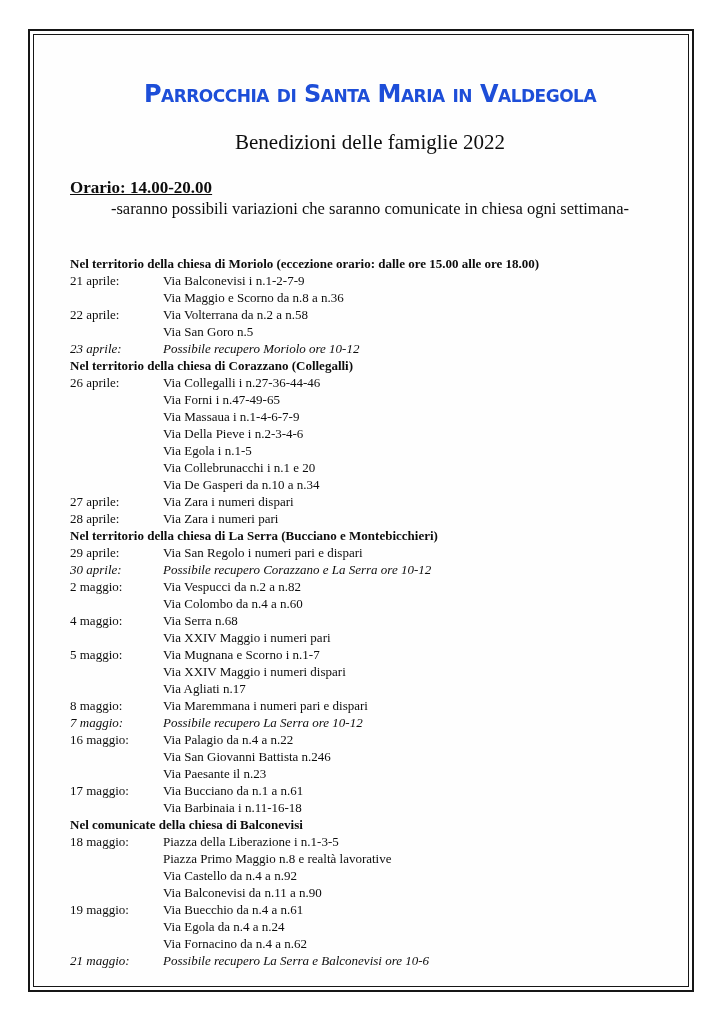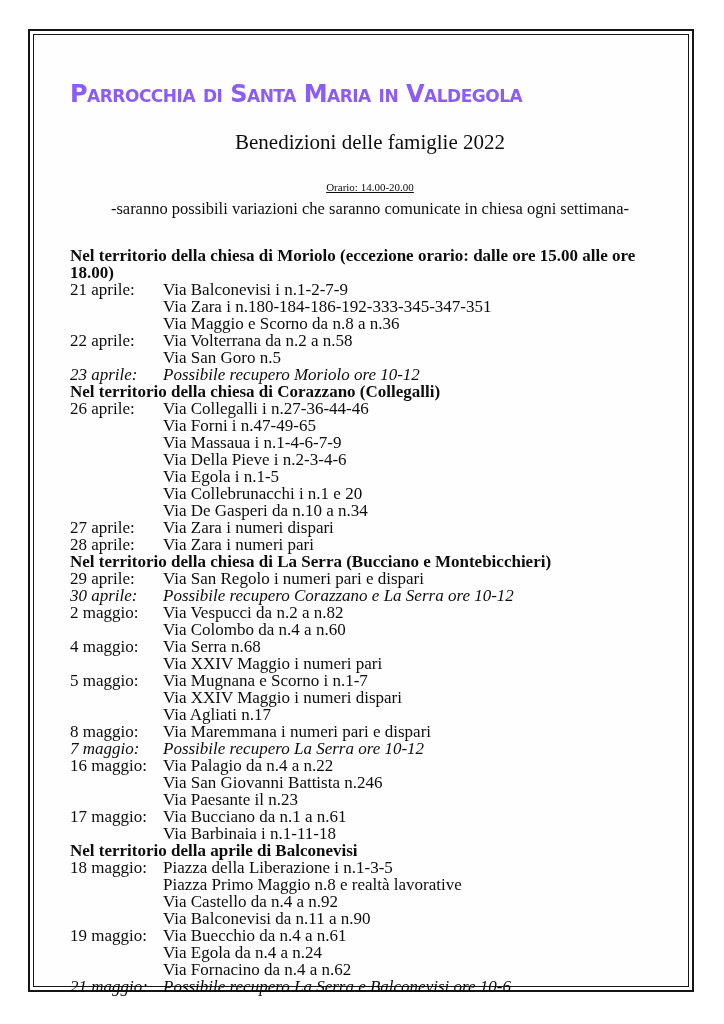--- a/index.html
+++ b/index.html
@@ -28,53 +28,53 @@
   }
   .frame-inner {
     box-sizing: border-box;
     width: 100%;
     height: 100%;
     border: 1.5px solid #161616;
     padding: 46px 18px 0 36px;
   }
   .title {
     margin: 0;
-    text-align: left;
+    text-align: center;
     font-family: "DejaVu Sans", sans-serif;
     font-weight: 800;
     font-variant: small-caps;
     font-size: 24px;
     letter-spacing: -0.5px;
     line-height: 26px;
-    color: #8b5cf6;
+    color: #1d4ed8;
   }
   .subtitle {
     margin: 23px 0 0 0;
     text-align: center;
     font-family: "Liberation Serif", serif;
     font-weight: normal;
     font-size: 21px;
     line-height: 24px;
   }
   .orario {
     margin: 24px 0 0 0;
-    text-align: center;
-    font-size: 11px;
+    font-size: 17px;
     line-height: 19px;
     text-decoration: underline;
+    font-weight: bold;
   }
   .variation-note {
     margin: 2px 0 0 0;
     text-align: center;
     font-size: 16.5px;
     line-height: 20px;
   }
   .schedule {
-    margin-top: 28px;
-    font-size: 17px;
+    margin-top: 36px;
+    font-size: 13px;
     line-height: 17px;
   }
   .section-header {
     font-weight: bold;
   }
   .row {
     display: flex;
   }
   .row .date {
     flex: 0 0 93px;
@@ -96,21 +96,20 @@
     <p class="orario">Orario: 14.00-20.00</p>
     <p class="variation-note">-saranno possibili variazioni che saranno comunicate in chiesa ogni settimana-</p>
     <div class="schedule" id="schedule">
         <div class="section-header">Nel territorio della chiesa di Moriolo (eccezione orario: dalle ore 15.00 alle ore 18.00)</div>
         <div class="row">
           <span class="date">21 aprile:</span>
           <span class="street">Via Balconevisi i n.1-2-7-9</span>
         </div>
         <div class="row">
           <span class="date"></span>
-          <span class="street">Via Zara i n.180-184-186-192-333-345-347-351</span>
         </div>
         <div class="row">
           <span class="date"></span>
           <span class="street">Via Maggio e Scorno da n.8 a n.36</span>
         </div>
         <div class="row">
           <span class="date">22 aprile:</span>
           <span class="street">Via Volterrana da n.2 a n.58</span>
         </div>
         <div class="row">
@@ -214,23 +213,23 @@
         <div class="row">
           <span class="date"></span>
           <span class="street">Via Paesante il n.23</span>
         </div>
         <div class="row">
           <span class="date">17 maggio:</span>
           <span class="street">Via Bucciano da n.1 a n.61</span>
         </div>
         <div class="row">
           <span class="date"></span>
-          <span class="street">Via Barbinaia i n.1-11-18</span>
-        </div>
-        <div class="section-header">Nel territorio della aprile di Balconevisi</div>
+          <span class="street">Via Barbinaia i n.11-16-18</span>
+        </div>
+        <div class="section-header">Nel comunicate della chiesa di Balconevisi</div>
         <div class="row">
           <span class="date">18 maggio:</span>
           <span class="street">Piazza della Liberazione i n.1-3-5</span>
         </div>
         <div class="row">
           <span class="date"></span>
           <span class="street">Piazza Primo Maggio n.8 e realtà lavorative</span>
         </div>
         <div class="row">
           <span class="date"></span>

